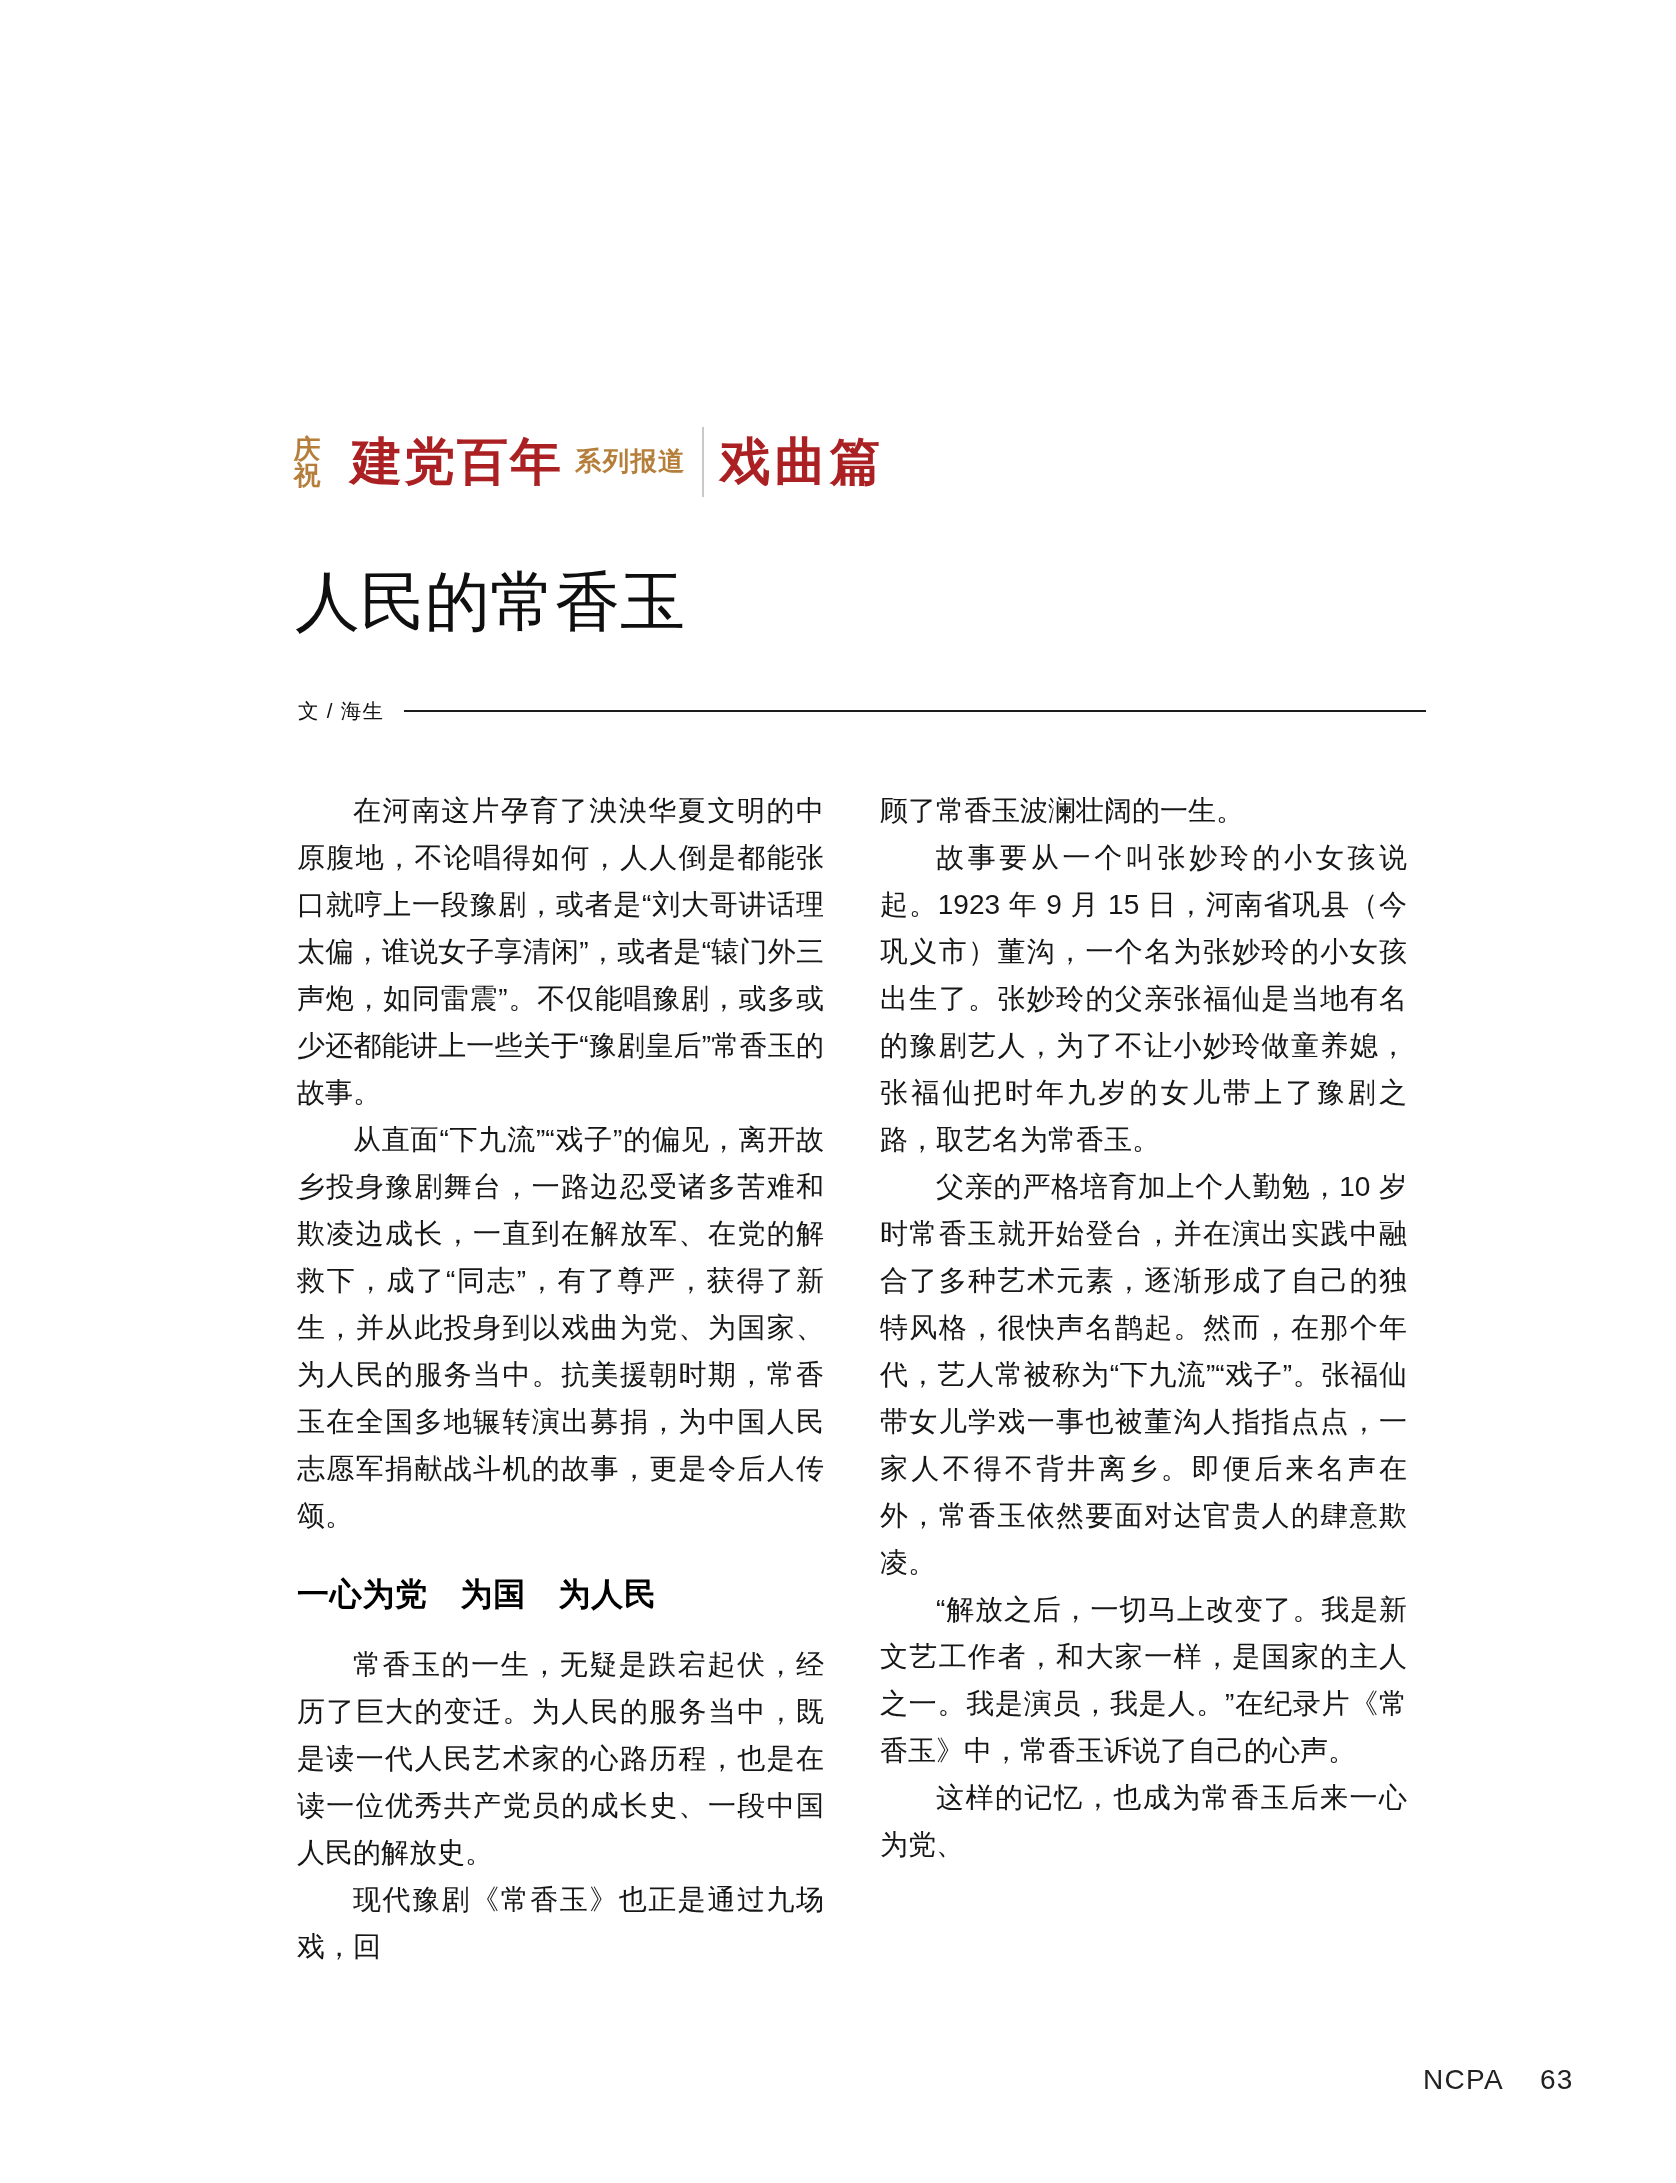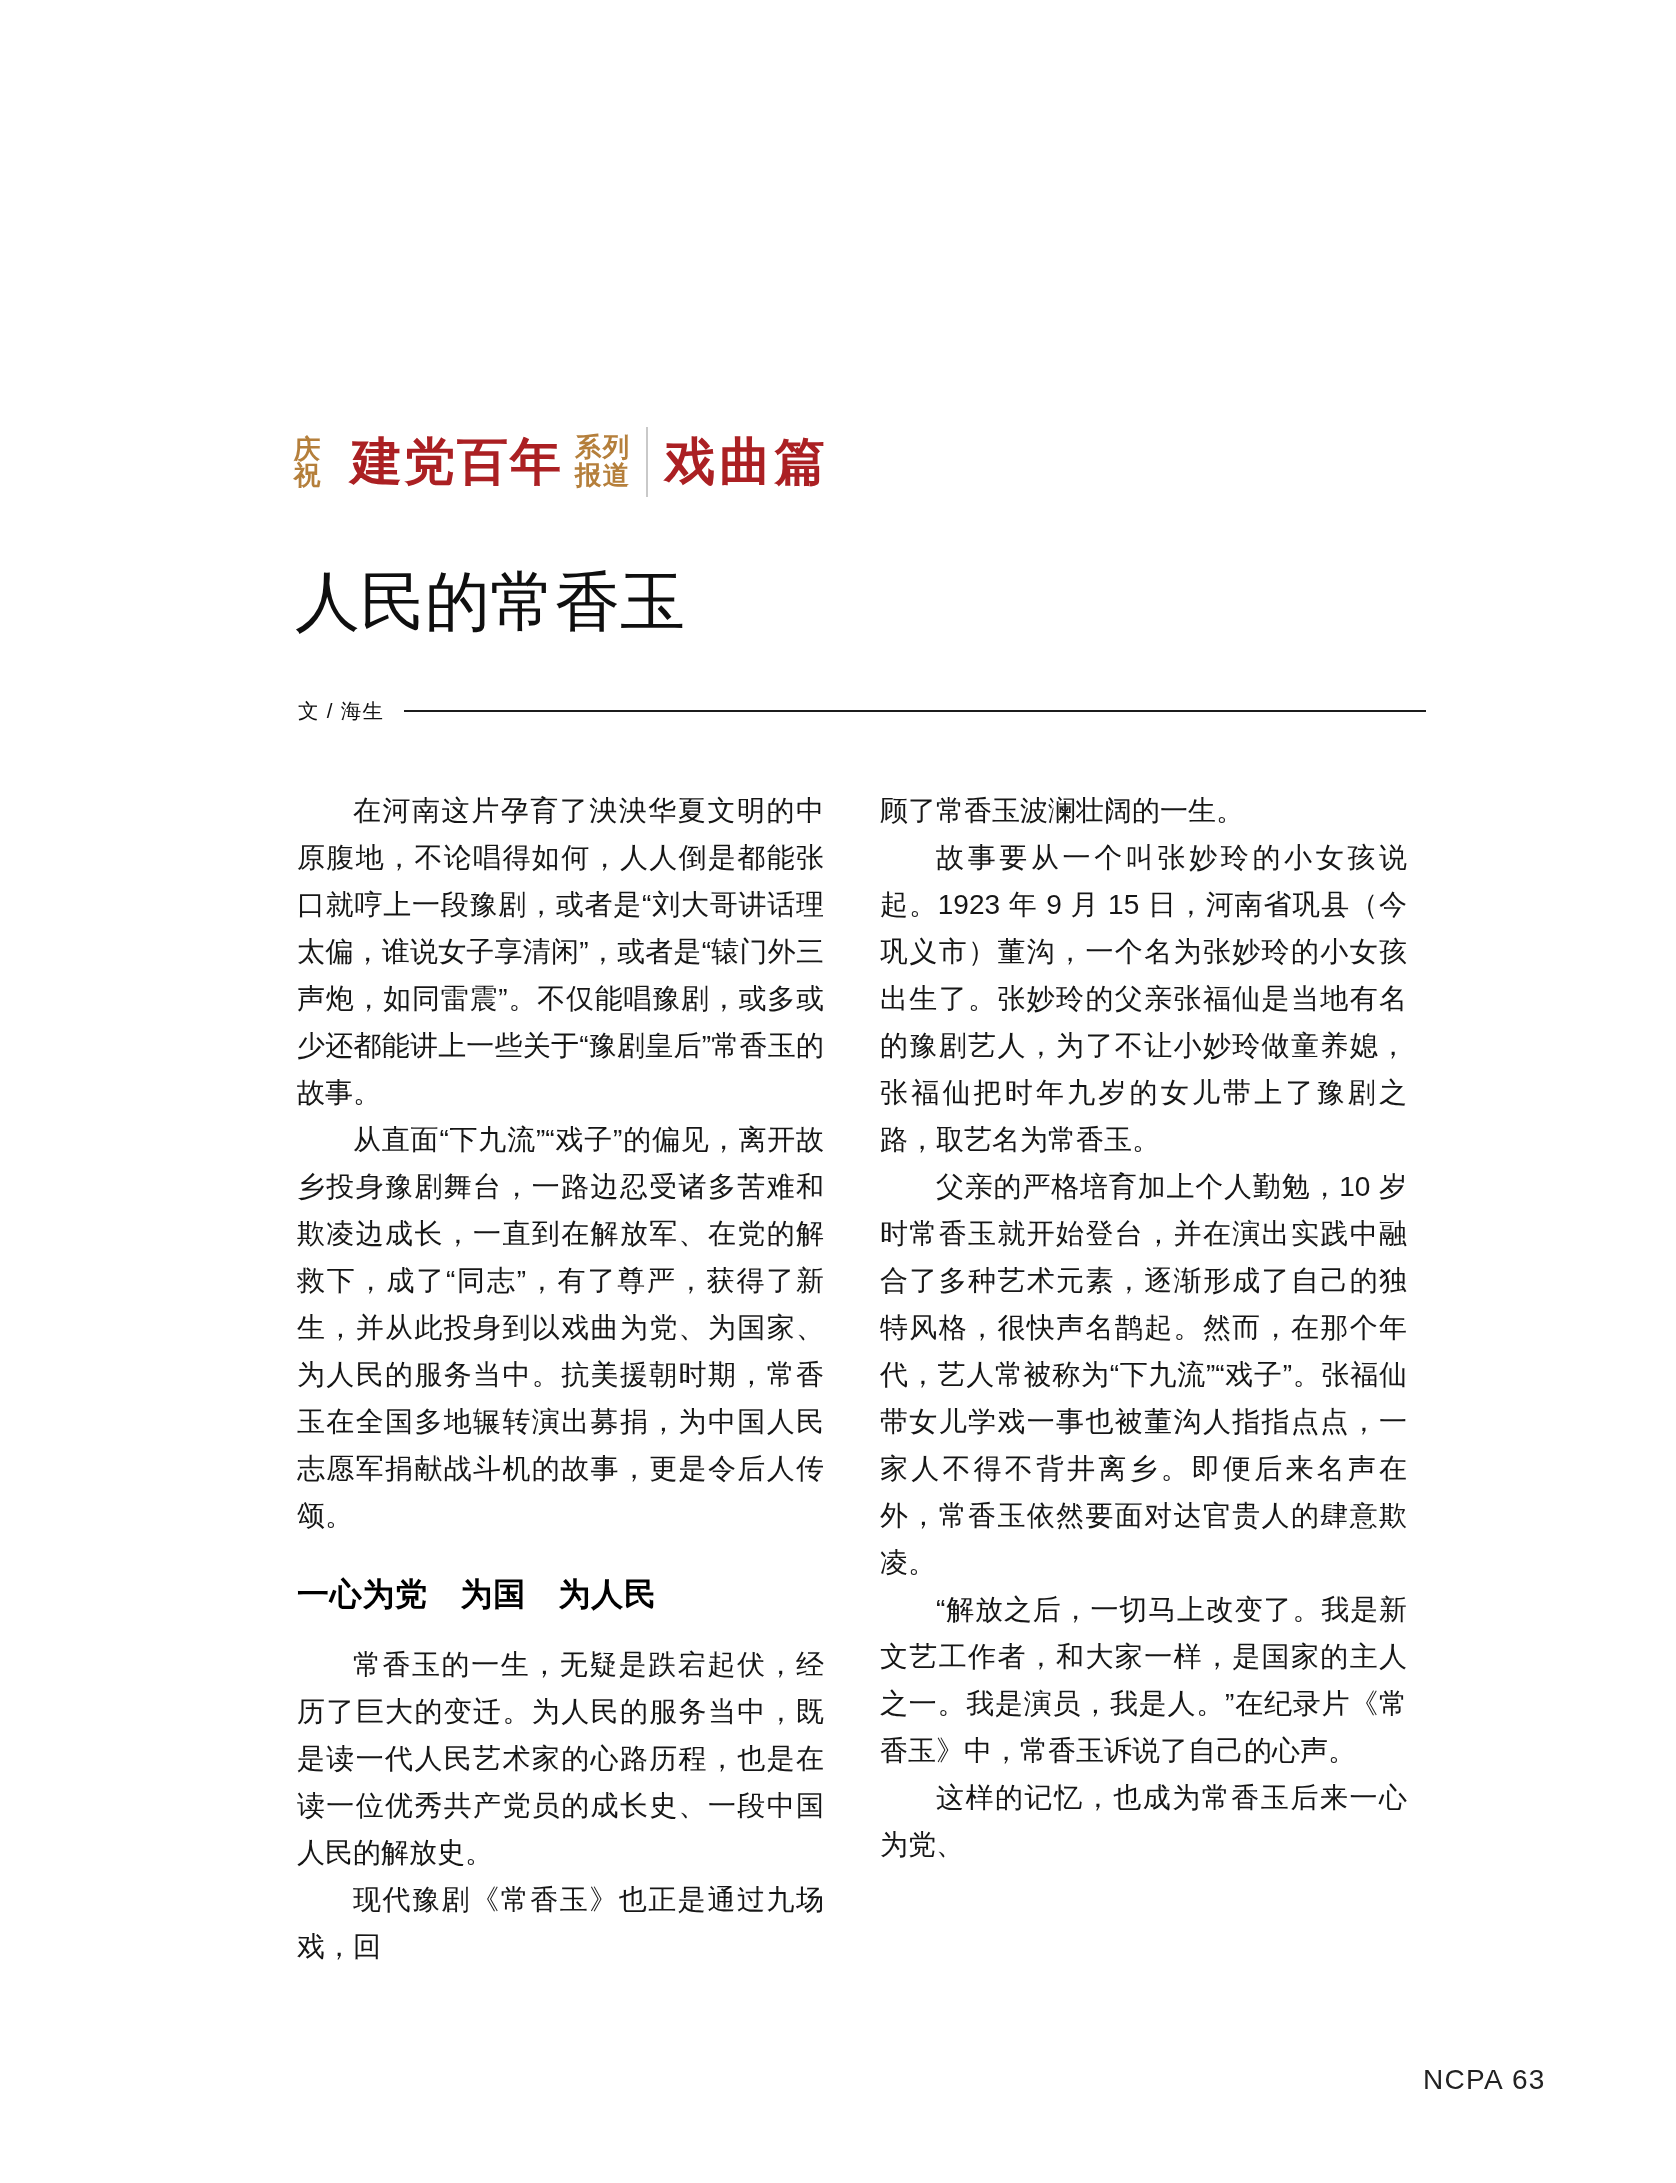--- a/index.html
+++ b/index.html
@@ -36,21 +36,21 @@
     font-family: "Liberation Serif", serif;
     font-weight: 700;
     font-size: 51px;
     line-height: 1.0;
     color: #ab2023;
     letter-spacing: 2px;
     margin-left: 24px;
   }
   .badge-series {
     display: flex;
-    flex-direction: column;
+    flex-direction: row;
     font-family: "Liberation Serif", serif;
     font-weight: 700;
     font-size: 26.4px;
     line-height: 1.05;
     color: #b57f3b;
     margin-left: 12px;
     letter-spacing: 1.3px;
   }
   .badge-divider {
     width: 2px;
@@ -125,21 +125,21 @@
     text-indent: 0;
     line-height: 1.2;
   }
 
   
   .footer {
     position: absolute;
     left: 1423px;
     top: 2064px;
     display: flex;
-    gap: 8px;
+    gap: 36px;
     font-size: 28px;
     color: #222222;
     letter-spacing: 1.3px;
   }
 </style>
 </head>
 <body>
 
 <div class="page">
 

